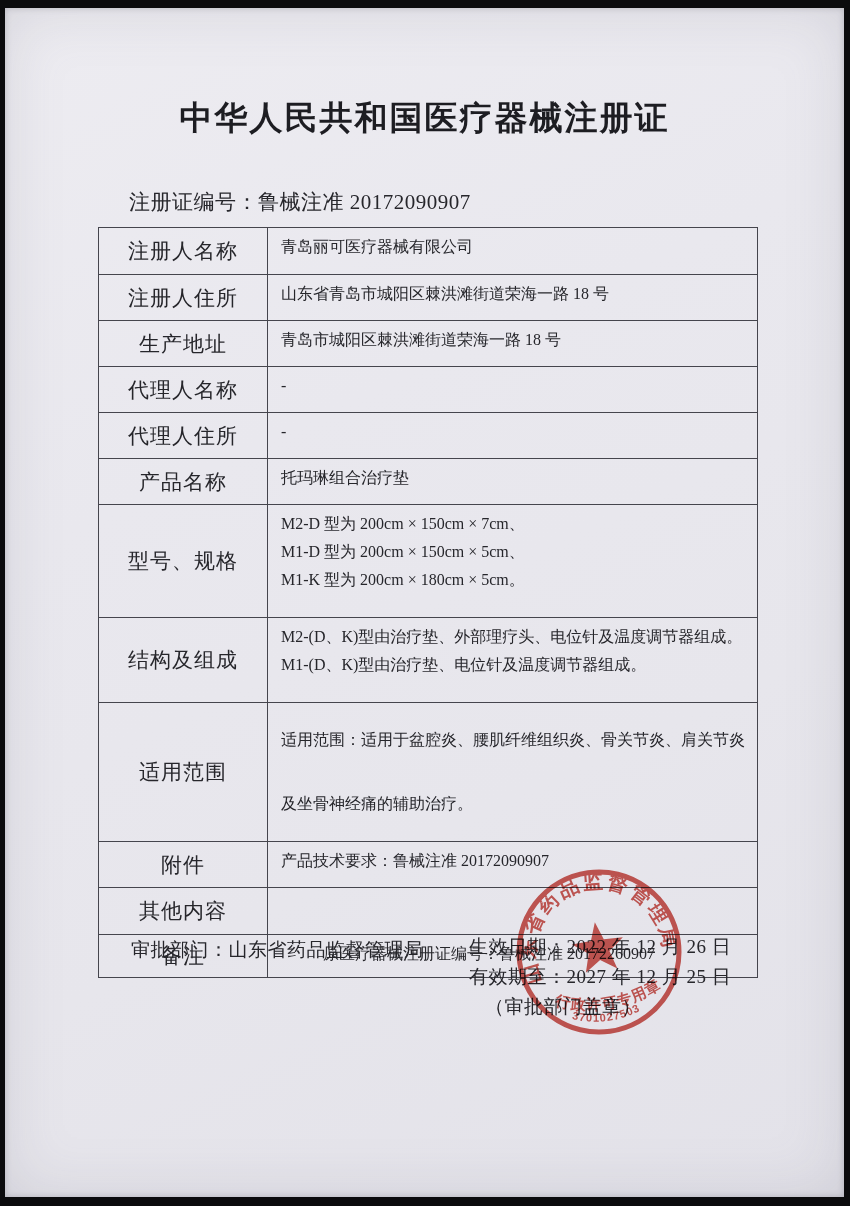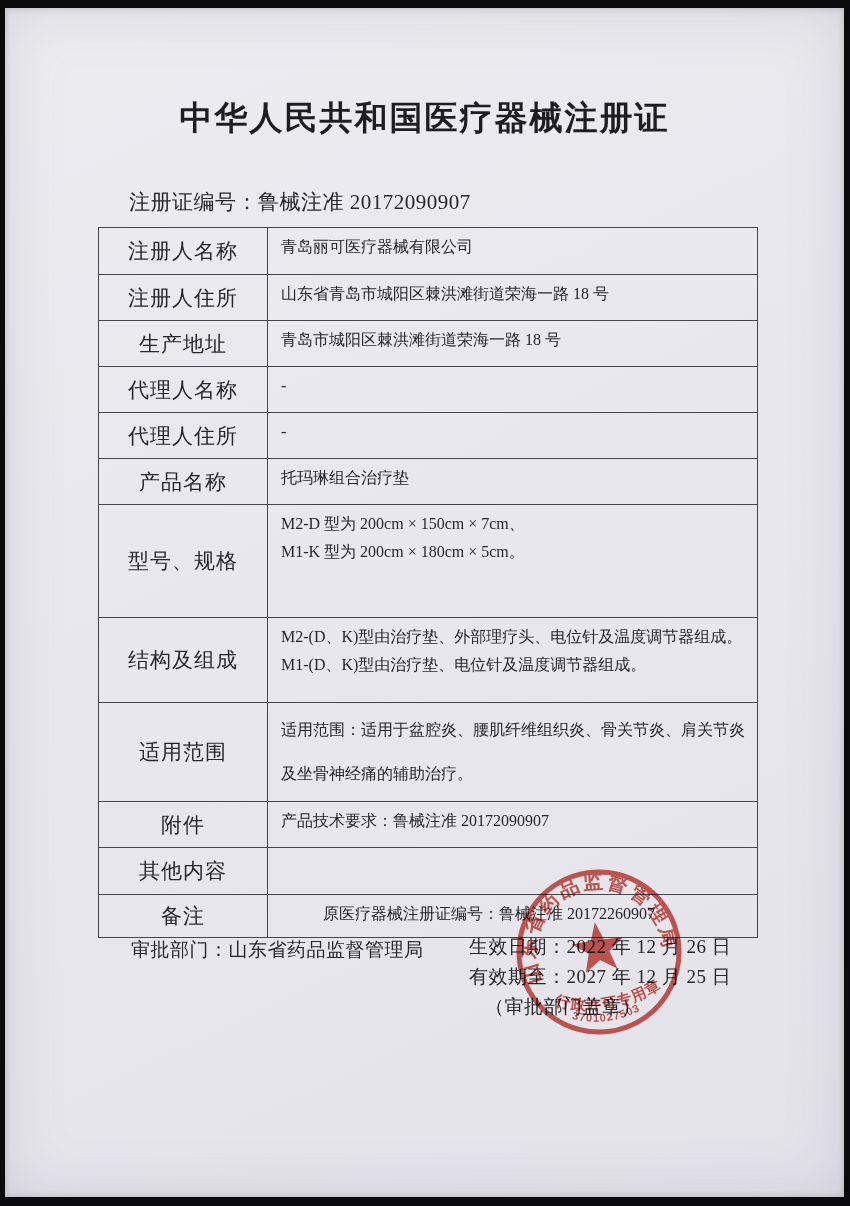--- a/index.html
+++ b/index.html
@@ -48,21 +48,21 @@
   }
   .tvalue{
     flex:1;display:flex;flex-direction:column;justify-content:flex-start;
     padding:5px 6px 5px 13px;box-sizing:border-box;
     font-size:16px;
   }
   .vline{line-height:28px;}
   .trow:nth-child(7){min-height:113px;}
   .trow:nth-child(8){min-height:85px;}
   .trow:nth-child(9){min-height:90px;}
-  .trow:nth-child(9) .vline{line-height:44px;}
+  .trow:nth-child(9) .vline{line-height:64px;}
   .trow:nth-child(11){min-height:47px;}
   .trow:nth-child(12){min-height:43px;}
   .trow:nth-child(12) .tvalue{padding-left:55px;}
   
   .dept{
     position:absolute;top:929px;left:126px;
     font-size:19px;letter-spacing:.5px;
   }
   .dates{
     position:absolute;top:929px;left:464px;
@@ -124,20 +124,21 @@
       <div class="trow">
         <div class="tlabel">产品名称</div>
         <div class="tvalue">
           <div class="vline">托玛琳组合治疗垫</div>
         </div>
       </div>
       <div class="trow">
         <div class="tlabel">型号、规格</div>
         <div class="tvalue">
           <div class="vline">M2-D 型为 200cm × 150cm × 7cm、</div>
+          <div class="vline">M1-D 型为 200cm × 150cm × 5cm、</div>
           <div class="vline">M1-K 型为 200cm × 180cm × 5cm。</div>
         </div>
       </div>
       <div class="trow">
         <div class="tlabel">结构及组成</div>
         <div class="tvalue">
           <div class="vline">M2-(D、K)型由治疗垫、外部理疗头、电位针及温度调节器组成。</div>
           <div class="vline">M1-(D、K)型由治疗垫、电位针及温度调节器组成。</div>
         </div>
       </div>

